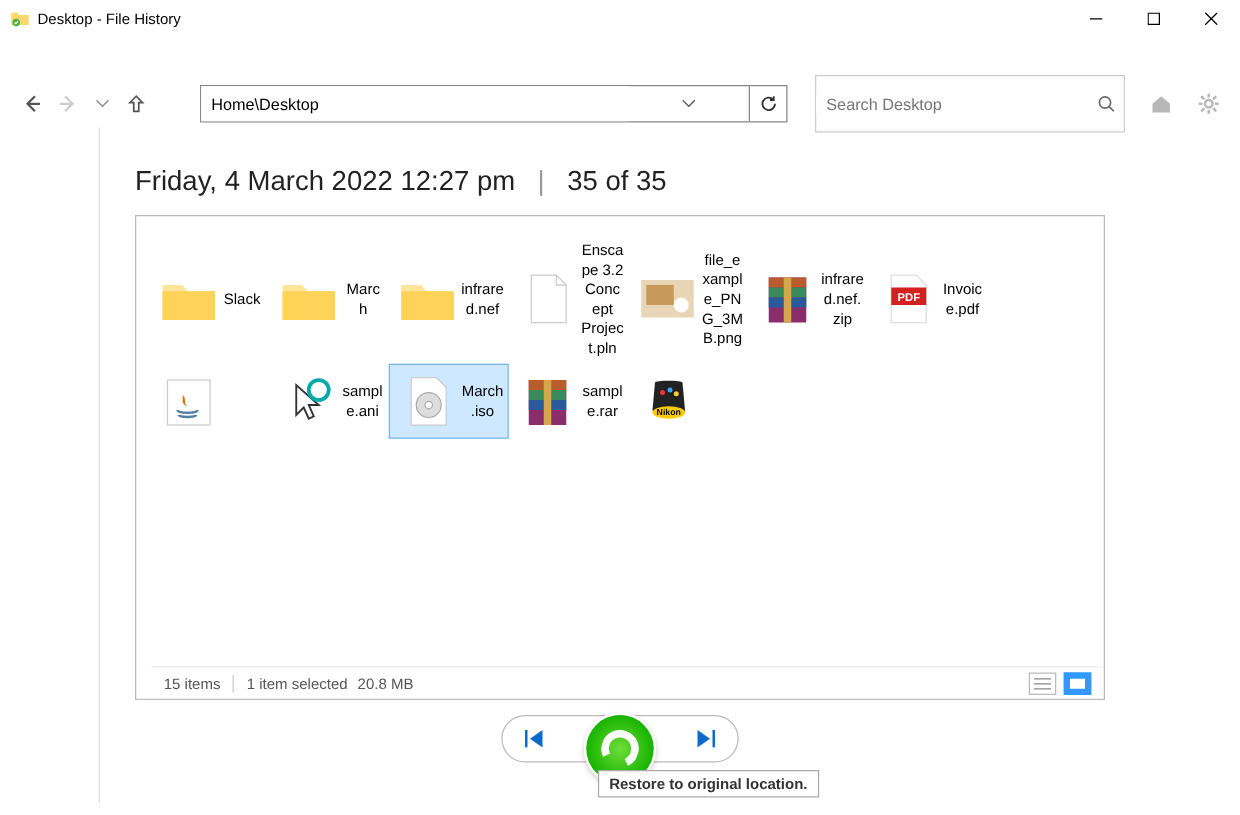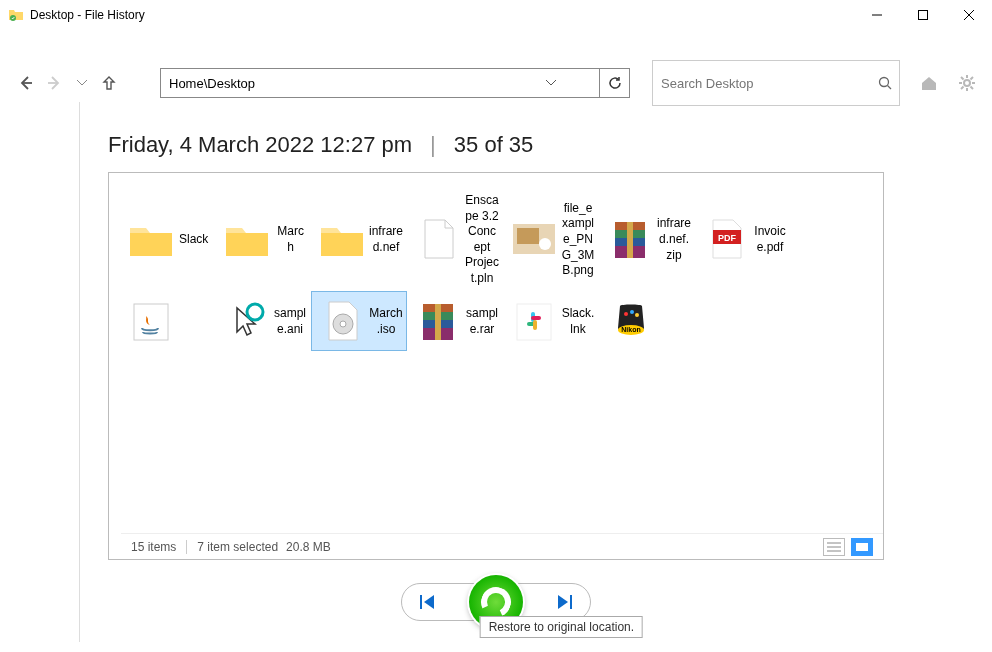--- a/index.html
+++ b/index.html
@@ -40,21 +40,21 @@
 .item .label { font-size: 12px; color: #000; margin-top: 2px; line-height: 1.3; word-break: break-word; max-width: 90px; }
 
 
 .status { position: absolute; left: 12px; right: 0; bottom: 0; height: 26px; border-top: 1px solid #eee; display: flex; align-items: center; padding: 0 10px; font-size: 12px; color: #555; }
 .status .vline { width: 1px; height: 14px; background: #ccc; margin: 0 10px; }
 .status .viewicons { margin-left: auto; display: flex; gap: 6px; }
 .status .viewicons .vi { width: 22px; height: 18px; border: 1px solid #bbb; display: flex; align-items: center; justify-content: center; }
 .status .viewicons .vi.active { background: #3399ff; border-color: #3399ff; }
 
 
-.bottomctl { display: flex; align-items: center; justify-content: center; margin-top: 12px; position: relative; height: 60px; }
+.bottomctl { display: flex; align-items: flex-start; justify-content: center; margin-top: 12px; position: relative; height: 60px; font-weight: bold; }
 .pill { width: 190px; height: 38px; border: 1px solid #bbb; border-radius: 20px; display: flex; align-items: center; justify-content: space-between; padding: 0 18px; background: #fff; }
 .pill .pbtn { color: #0d6acb; display: flex; align-items: center; }
 .restore { width: 54px; height: 54px; border-radius: 50%; background: radial-gradient(circle at 50% 50%, #6fdc3a 0%, #16b400 70%); box-shadow: 0 0 0 2px #fff, 0 2px 6px rgba(0,0,0,0.4); display: flex; align-items: center; justify-content: center; position: absolute; left: 50%; transform: translateX(-50%); cursor: pointer; }
 .restore .inner { width: 30px; height: 30px; border: 6px solid #fff; border-radius: 50%; border-bottom-color: transparent; transform: rotate(20deg); }
 .tooltip { position: absolute; left: 50%; top: 44px; transform: translateX(-10%); background: #fff; border: 1px solid #aaa; padding: 3px 8px; font-size: 12px; color: #333; white-space: nowrap; }
 
 .folder-svg { fill: #ffd869; }
 .sidebar-stub { position: absolute; left: 0; top: 102px; width: 80px; height: 540px; border-right: 1px solid #ddd; }
 </style>
 </head>
@@ -273,46 +273,34 @@
             <rect x="12" y="16" width="30" height="8" fill="#3a8a5a"></rect>
             <rect x="12" y="24" width="30" height="8" fill="#2a5a9a"></rect>
             <rect x="24" y="8" width="6" height="36" fill="#d4a84a"></rect>
           </svg>
         </div>
         <div class="label">sample.rar</div>
       </div>
       <div class="item">
         <div class="thumb">
           <svg width="54" height="50" viewBox="0 0 54 50">
-            <rect x="10" y="8" width="34" height="36" fill="#fff" stroke="#eee"></rect>
-            <rect x="24" y="16" width="4" height="10" rx="2" fill="#36c5f0"></rect>
-            <rect x="20" y="26" width="10" height="4" rx="2" fill="#2eb67d"></rect>
-            <rect x="26" y="24" width="4" height="10" rx="2" fill="#ecb22e"></rect>
-            <rect x="24" y="20" width="10" height="4" rx="2" fill="#e01e5a"></rect>
-          </svg>
-        </div>
-        <div class="label">Slack.lnk</div>
-      </div>
-      <div class="item">
-        <div class="thumb">
-          <svg width="54" height="50" viewBox="0 0 54 50">
             <path d="M16 10c0-2 22-2 22 0l2 22c0 6-26 6-26 0z" fill="#222"></path>
             <ellipse cx="27" cy="34" rx="13" ry="5" fill="#ffcc00"></ellipse>
             <text x="27" y="36" font-size="7" fill="#000" text-anchor="middle" font-weight="bold">Nikon</text>
             <circle cx="22" cy="18" r="2" fill="#f33"></circle>
             <circle cx="28" cy="16" r="2" fill="#3af"></circle>
             <circle cx="33" cy="19" r="2" fill="#fc3"></circle>
           </svg>
         </div>
       </div>
     </div>
   <div class="status">
     <span>15 items</span>
     <span class="vline"></span>
-    <span>7 item selected</span>
+    <span>1 item selected</span>
     <span style="width:8px"></span>
     <span>20.8 MB</span>
     <div class="viewicons">
       <div class="vi">
           <svg width="14" height="10">
             <g stroke="#888">
               <line x1="0" y1="1" x2="14" y2="1"></line>
               <line x1="0" y1="5" x2="14" y2="5"></line>
               <line x1="0" y1="9" x2="14" y2="9"></line>
             </g>

